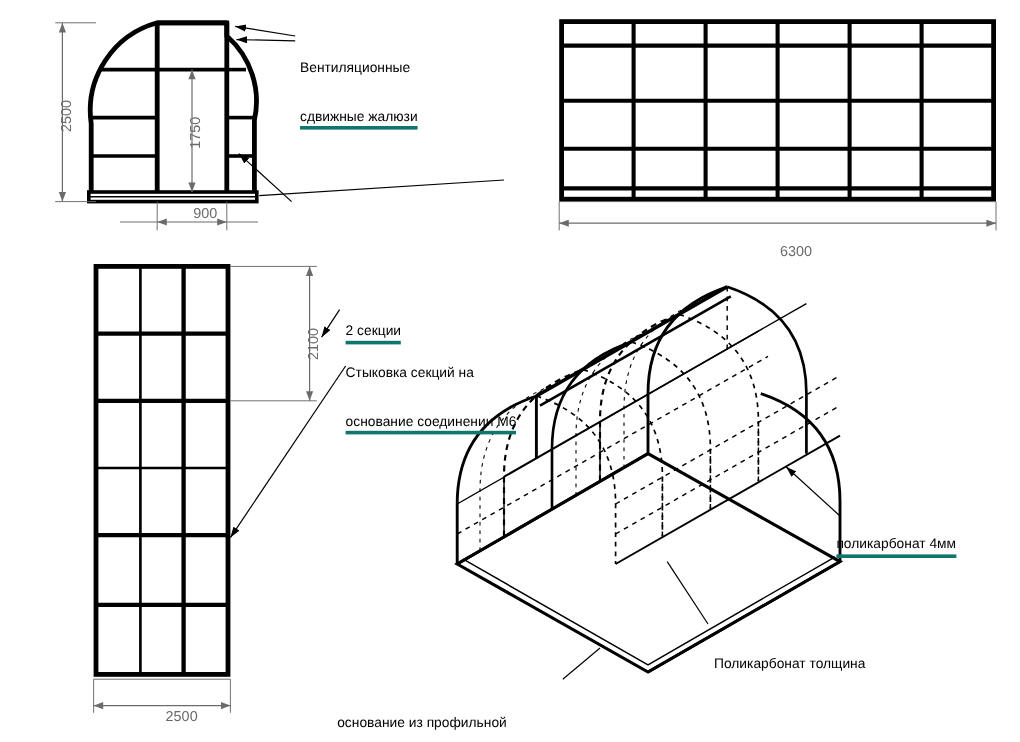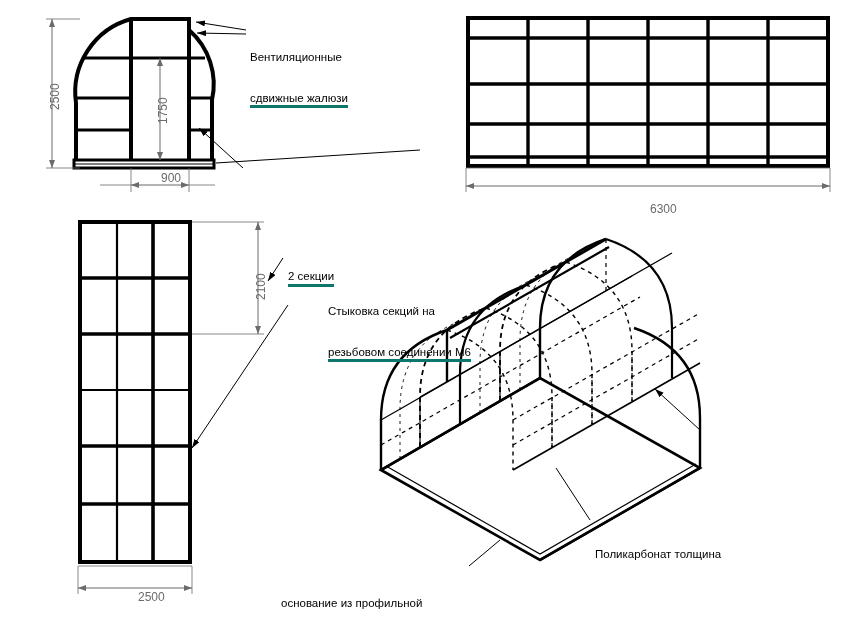--- a/index.html
+++ b/index.html
@@ -216,25 +216,28 @@
     <span class="nb">Вентиляционные</span>
     <span>сдвижные жалюзи</span>
   </div>
 
 
 
   <div class="note" style="left:288px;top:243px;">
     <span>2 секции</span>
   </div>
 
-  <div class="note" style="left:288px;top:278px;margin-left:40px;">
+  <div class="note" style="left:288px;top:278px;">
     <span class="nb">Стыковка секций на</span>
-    <span>резьбовом соединении М6</span>
-  </div>
-
+    <span>основание соединении М6</span>
+  </div>
+
+  <div class="note" style="left:697px;top:421px;">
+    <span>поликарбонат 4мм</span>
+  </div>
 
   <div class="note" style="left:595px;top:521px;">
     <span class="nb">Поликарбонат толщина</span>
   </div>
 
   <div class="note" style="left:281px;top:570px;">
     <span class="nb">основание из профильной</span>
     
   </div>
 

